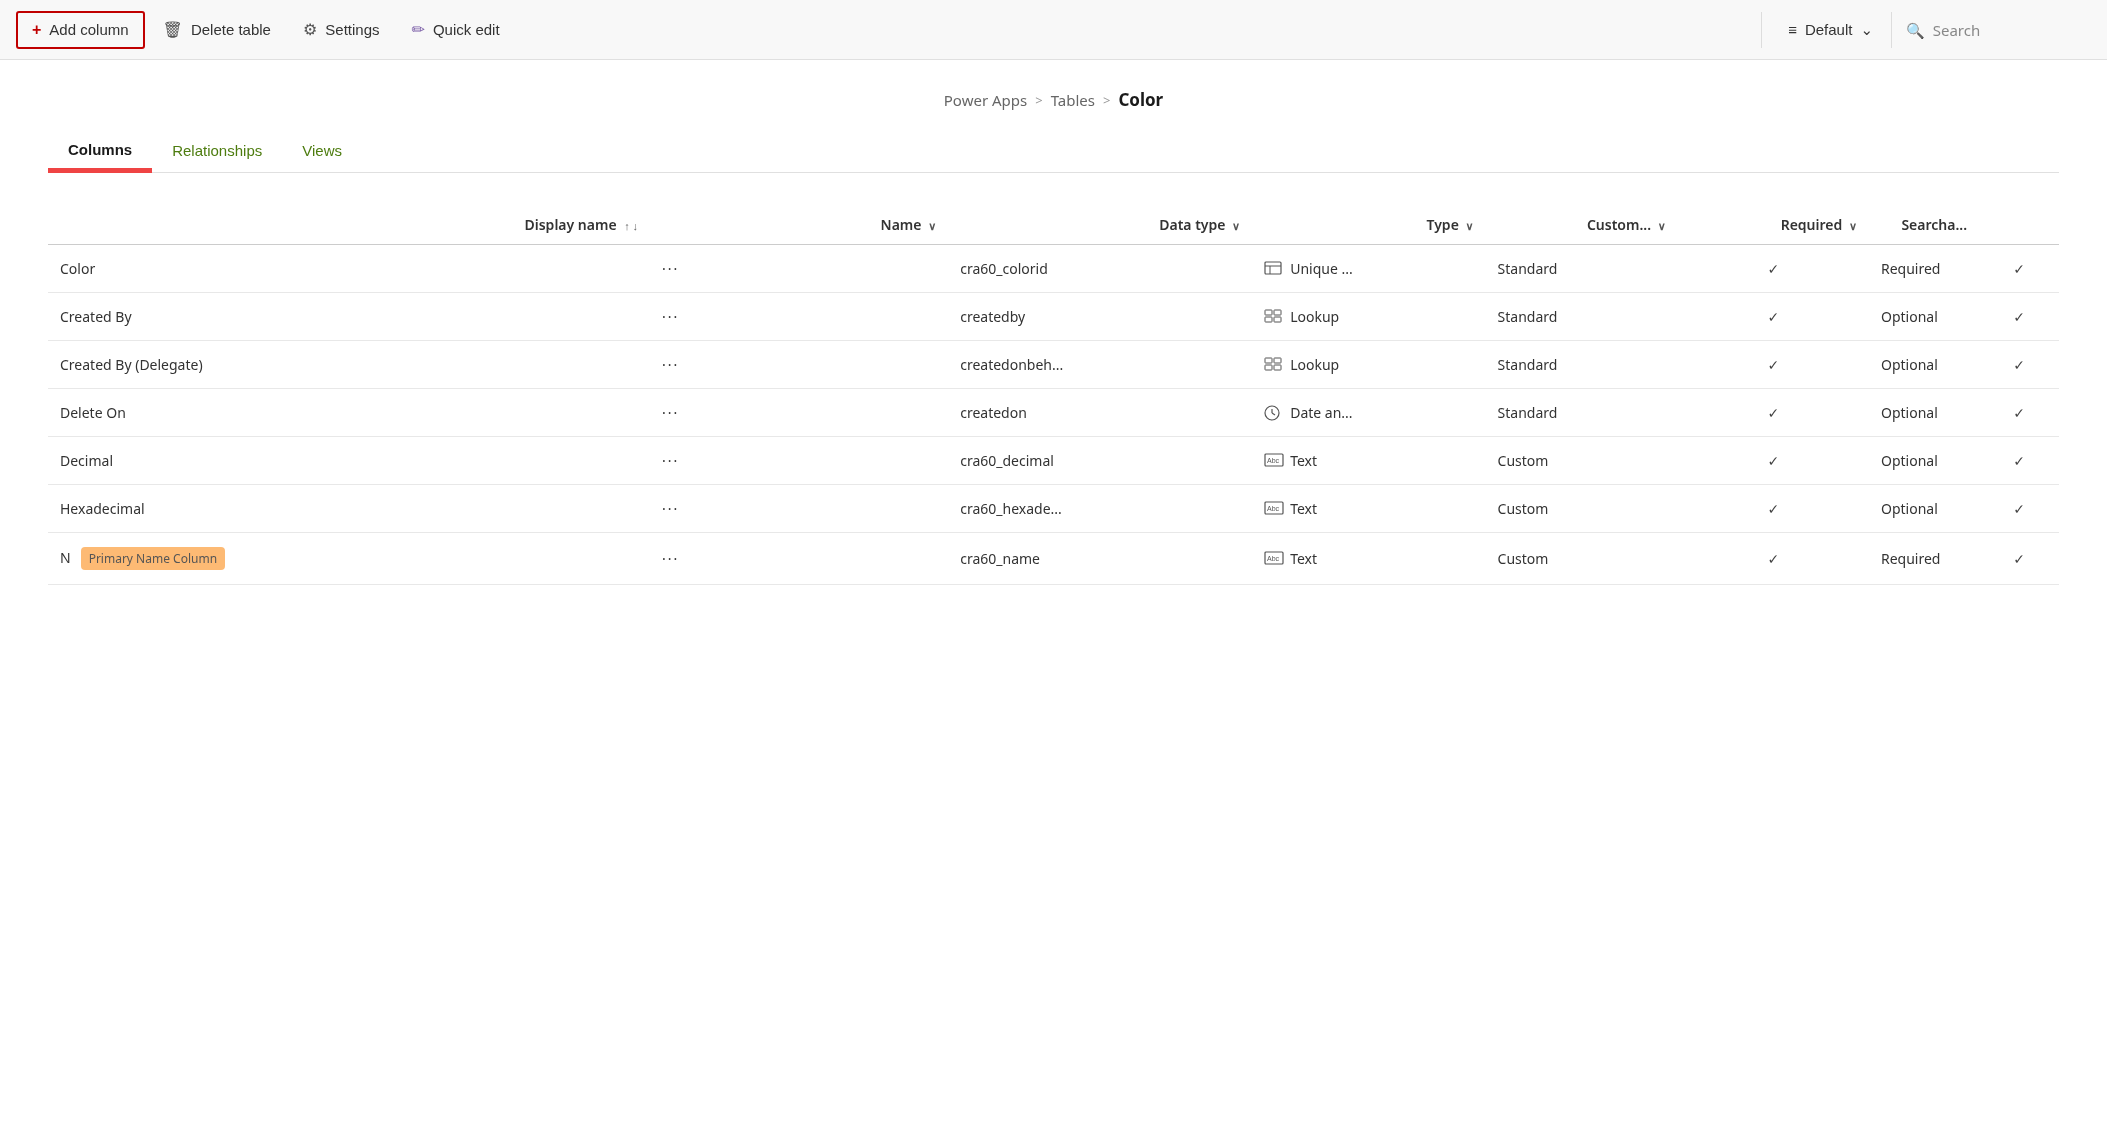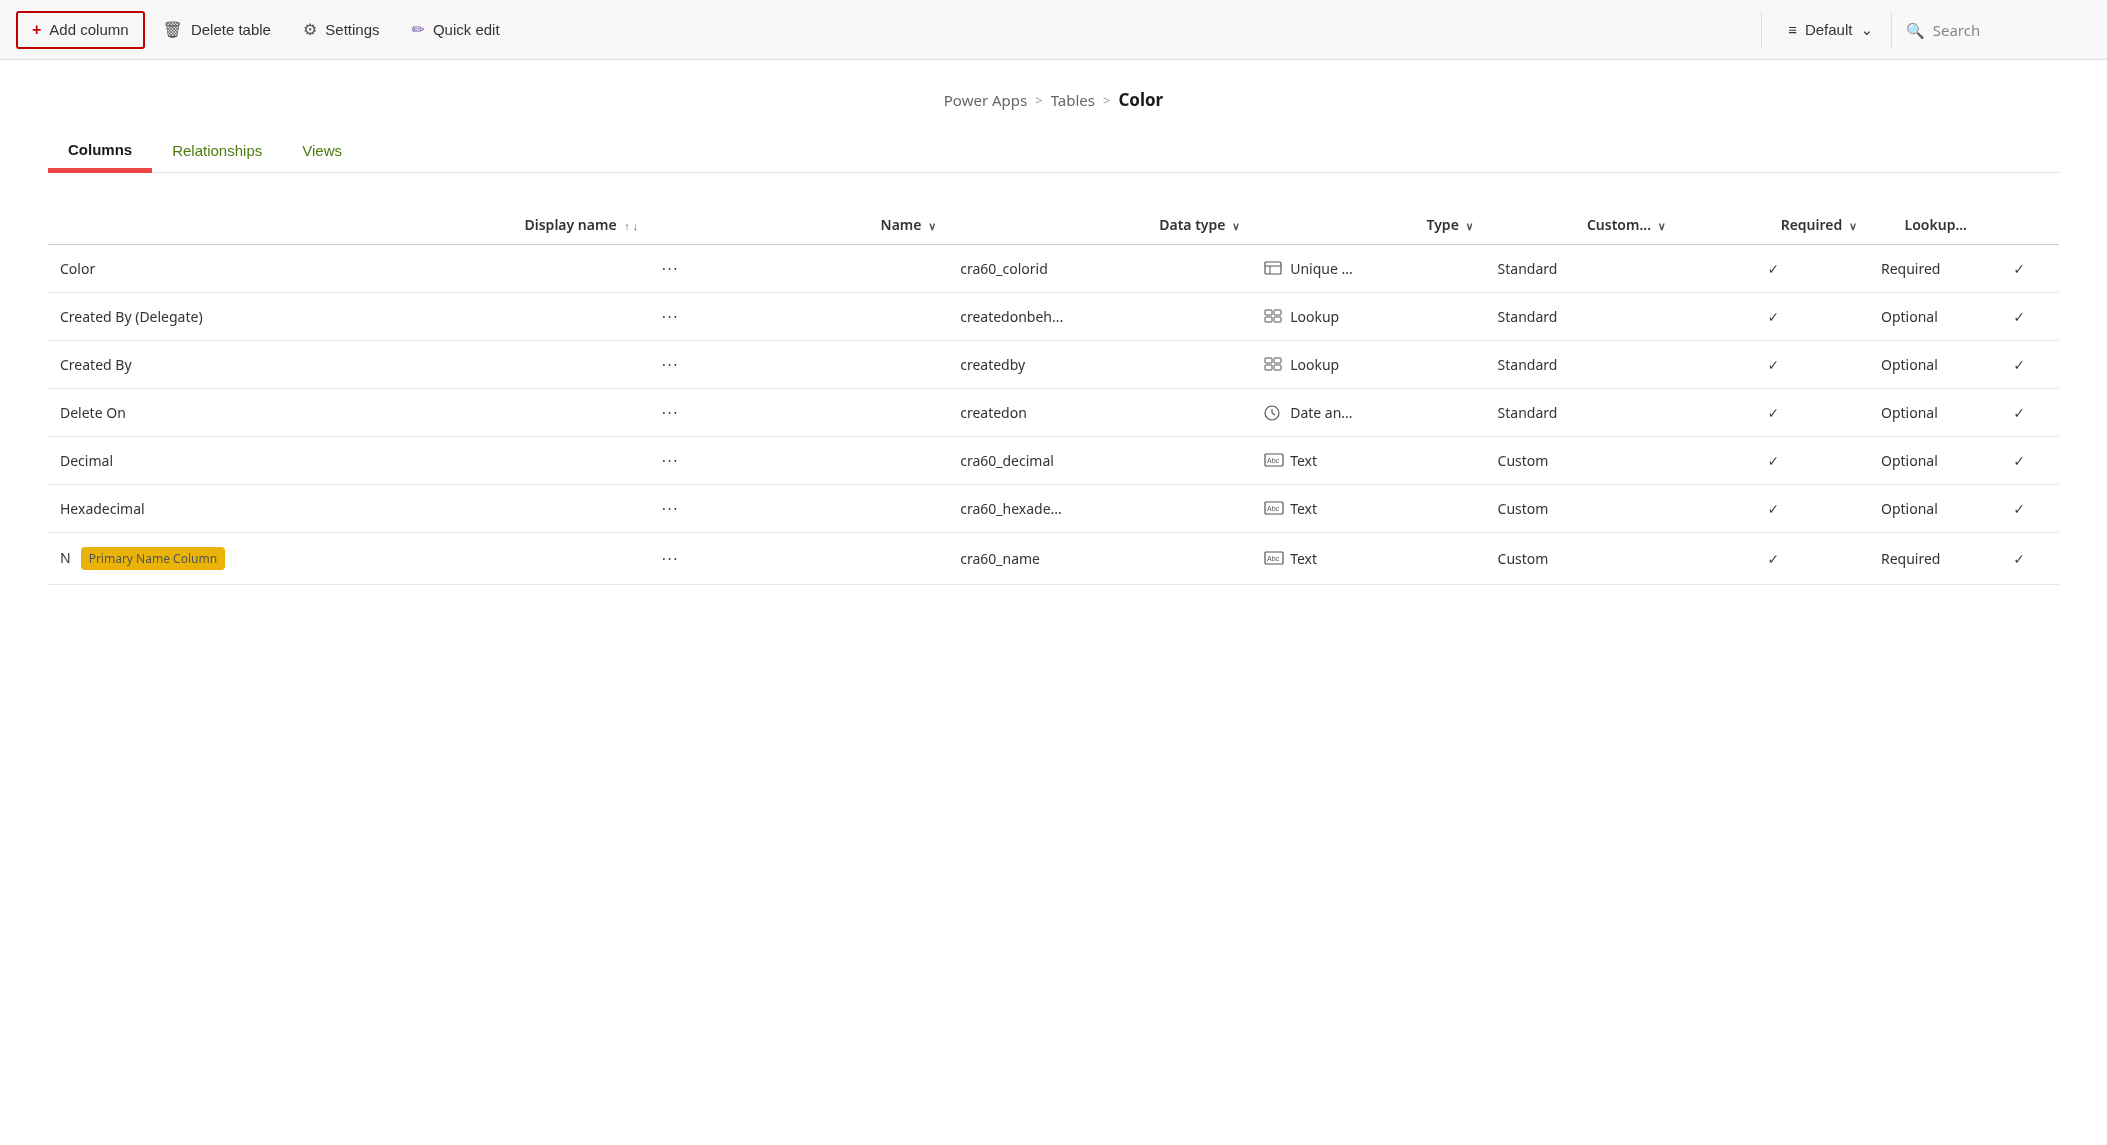--- a/index.html
+++ b/index.html
@@ -186,21 +186,21 @@
       font-size: 13px;
       color: #555;
     }
     .td-type { min-width: 110px; color: #555; }
     .td-custom { min-width: 100px; color: #555; text-align: center; }
     .td-required { min-width: 110px; color: #555; }
     .td-searchable { min-width: 80px; color: #555; text-align: center; }
     .checkmark { color: #444; font-size: 14px; }
     .badge-primary {
       display: inline-block;
-      background: #eab308;
+      background: #fdba74;
       color: #555;
       font-size: 12px;
       padding: 3px 8px;
       border-radius: 4px;
       margin-left: 10px;
     }
     .col-display { width: 32%; }
     .col-name { width: 16%; }
     .col-datatype { width: 16%; }
     .col-type { width: 12%; }
@@ -281,21 +281,21 @@
         <th class="col-type">
           Type <span class="chevron">∨</span>
         </th>
         <th class="col-custom">
           Custom... <span class="chevron">∨</span>
         </th>
         <th class="col-required">
           Required <span class="chevron">∨</span>
         </th>
         <th class="col-searchable">
-          Lookup...
+          Searcha...
         </th>
       </tr>
     </thead>
     <tbody id="table-body">
     <tr>
           <td class="td-display-name"><span>Color</span></td>
           <td class="td-dots">···</td>
           <td class="td-name">cra60_colorid</td>
           <td class="td-datatype">
             <div class="dt-inner">
@@ -306,43 +306,43 @@
                 </svg></span>
               <span>Unique ...</span>
             </div>
           </td>
           <td class="td-type">Standard</td>
           <td class="td-custom"><span class="checkmark">✓</span></td>
           <td class="td-required">Required</td>
           <td class="td-searchable"><span class="checkmark">✓</span></td>
         </tr>
         <tr>
-          <td class="td-display-name"><span>Created By (Delegate)</span></td>
-          <td class="td-dots">···</td>
-          <td class="td-name">createdonbeh...</td>
+          <td class="td-display-name"><span>Created By</span></td>
+          <td class="td-dots">···</td>
+          <td class="td-name">createdby</td>
           <td class="td-datatype">
             <div class="dt-inner">
               <span class="dt-icon"><svg width="18" height="14" viewBox="0 0 18 14">
                   <rect x="1" y="1" width="7" height="5" rx="0.5" fill="none" stroke="#555" stroke-width="1"></rect>
                   <rect x="1" y="8" width="7" height="5" rx="0.5" fill="none" stroke="#555" stroke-width="1"></rect>
                   <rect x="10" y="1" width="7" height="5" rx="0.5" fill="none" stroke="#555" stroke-width="1"></rect>
                   <rect x="10" y="8" width="7" height="5" rx="0.5" fill="none" stroke="#555" stroke-width="1"></rect>
                 </svg></span>
               <span>Lookup</span>
             </div>
           </td>
           <td class="td-type">Standard</td>
           <td class="td-custom"><span class="checkmark">✓</span></td>
           <td class="td-required">Optional</td>
           <td class="td-searchable"><span class="checkmark">✓</span></td>
         </tr>
         <tr>
-          <td class="td-display-name"><span>Created By</span></td>
-          <td class="td-dots">···</td>
-          <td class="td-name">createdby</td>
+          <td class="td-display-name"><span>Created By (Delegate)</span></td>
+          <td class="td-dots">···</td>
+          <td class="td-name">createdonbeh...</td>
           <td class="td-datatype">
             <div class="dt-inner">
               <span class="dt-icon"><svg width="18" height="14" viewBox="0 0 18 14">
                   <rect x="1" y="1" width="7" height="5" rx="0.5" fill="none" stroke="#555" stroke-width="1"></rect>
                   <rect x="1" y="8" width="7" height="5" rx="0.5" fill="none" stroke="#555" stroke-width="1"></rect>
                   <rect x="10" y="1" width="7" height="5" rx="0.5" fill="none" stroke="#555" stroke-width="1"></rect>
                   <rect x="10" y="8" width="7" height="5" rx="0.5" fill="none" stroke="#555" stroke-width="1"></rect>
                 </svg></span>
               <span>Lookup</span>
             </div>

